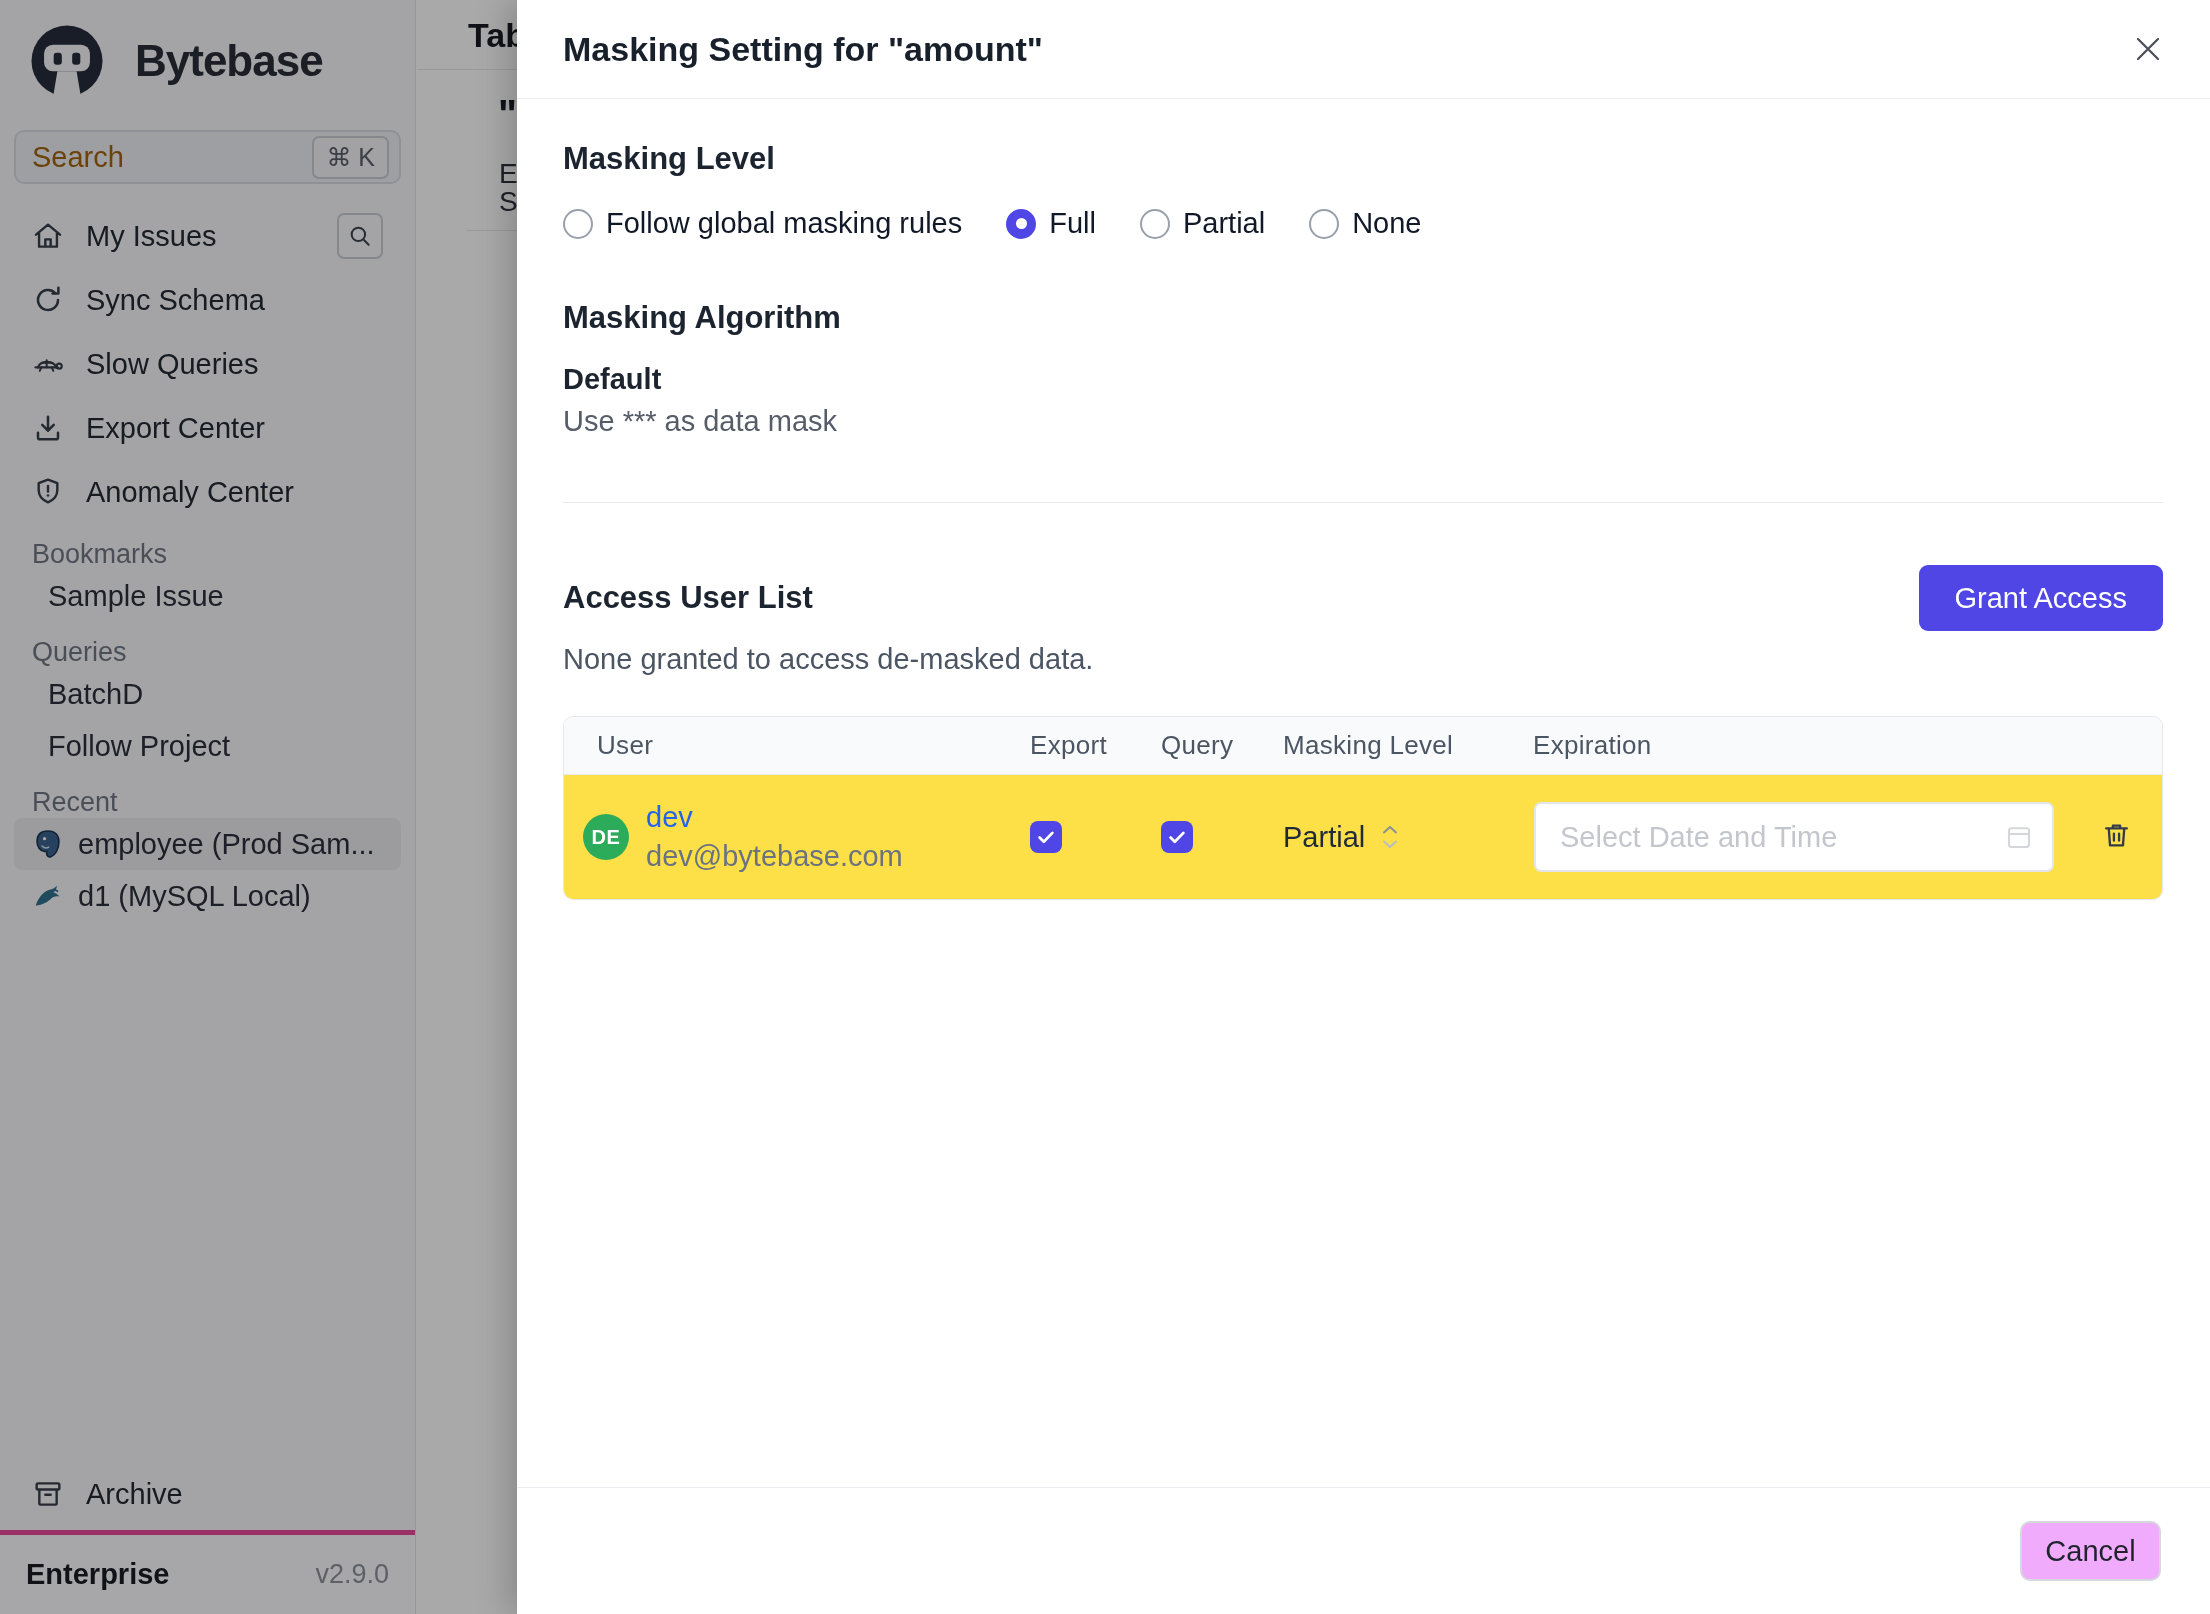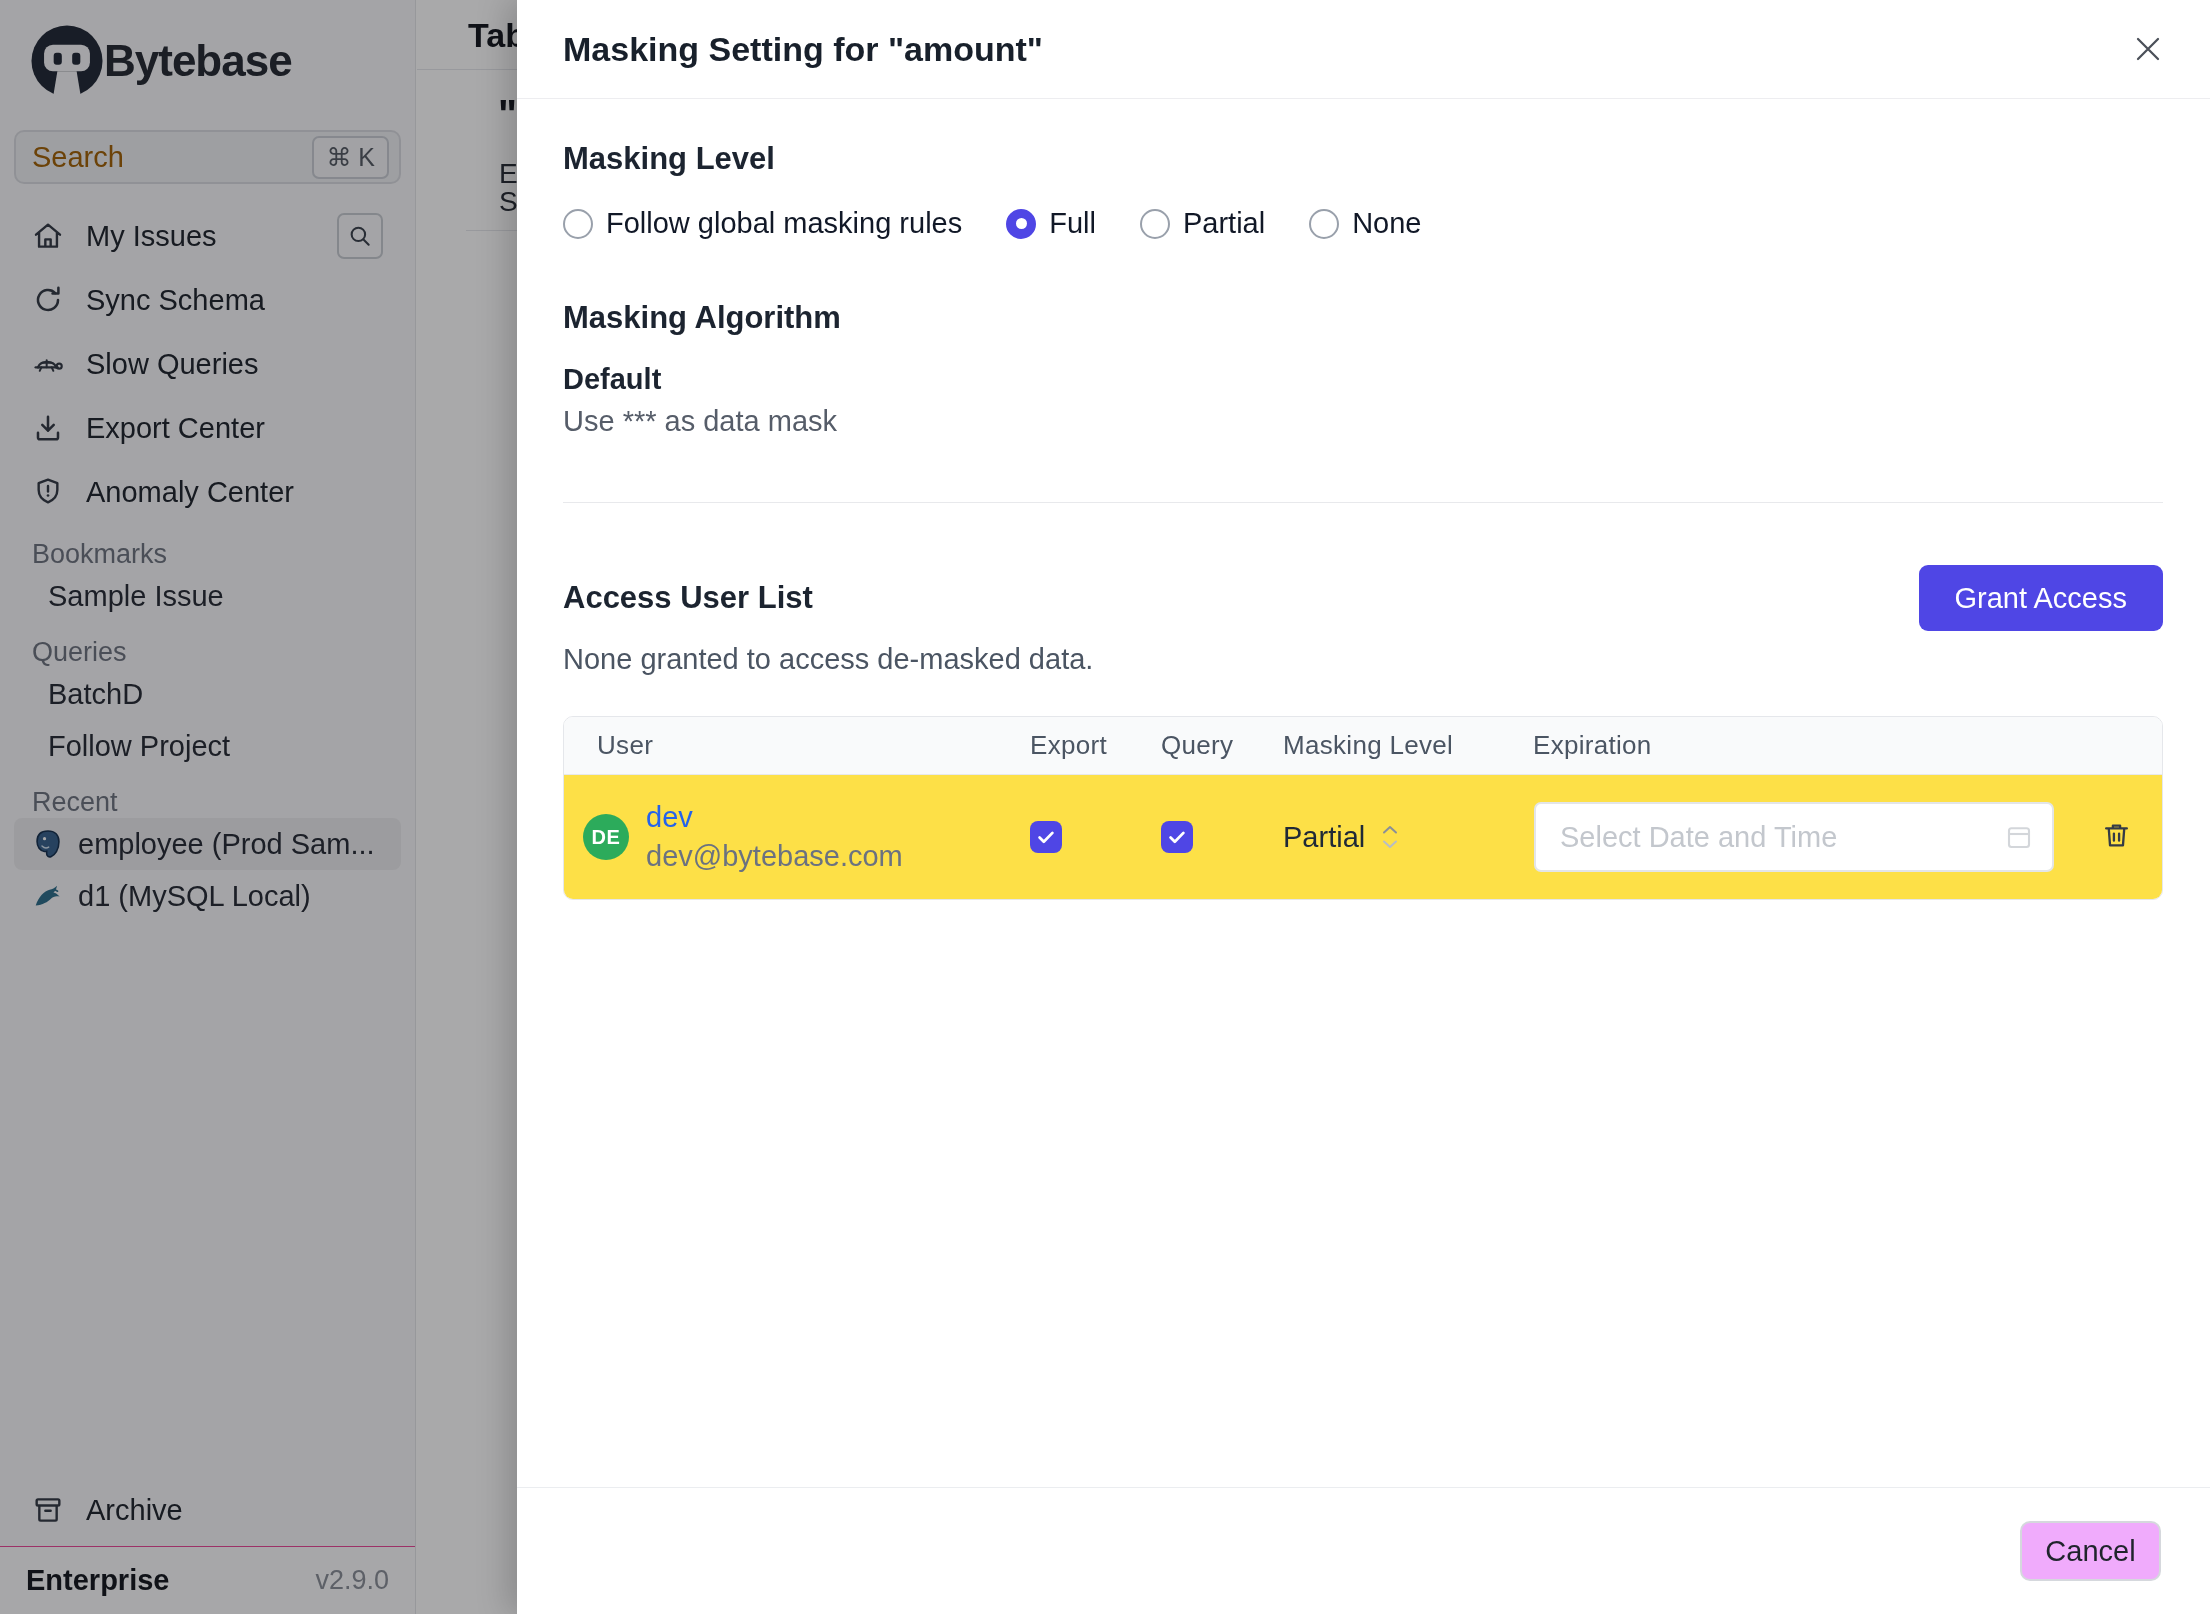--- a/index.html
+++ b/index.html
@@ -3,21 +3,21 @@
 <meta charset="utf-8">
 <style>
   * { margin:0; padding:0; box-sizing:border-box; }
   html,body { width:2210px; height:1614px; overflow:hidden;
     font-family:"Liberation Sans", sans-serif; background:#fff; color:#1f2430; }
   .stage { position:relative; width:2210px; height:1614px; }
 
   
   .sidebar { position:absolute; left:0; top:0; width:416px; height:1614px;
     background:#f8f8fa; border-right:1px solid #e4e5e8; display:flex; flex-direction:column; }
-  .logo-row { display:flex; align-items:center; gap:0; padding:24px 0 0 30px; height:98px; }
+  .logo-row { display:flex; align-items:center; gap:31px; padding:24px 0 0 30px; height:98px; }
   .logo-row svg { width:74px; height:74px; flex:0 0 auto; }
   .logo-text { font-size:44px; font-weight:700; color:#252a33; letter-spacing:-1px; }
 
   .searchbox { margin:32px 14px 0; height:54px; background:#eef0f3; border:2px solid #d9dbe0;
     border-radius:10px; display:flex; align-items:center; padding:0 10px 0 16px; }
   .search-ph { flex:1; font-size:29px; color:#a16207; }
   .kbd { font-size:25px; color:#555b65; background:#f4f5f7; border:2px solid #c9cdd4;
     border-radius:7px; padding:5px 12px; }
 
   nav { margin-top:20px; padding:0 14px; }
@@ -28,21 +28,21 @@
     border-radius:7px; background:transparent; display:flex; align-items:center; justify-content:center; }
   .mini-search svg { width:26px; height:26px; color:#3a414c; }
 
   .section-label { margin:14px 32px 0; height:32px; font-size:27px; color:#6e7480; display:flex; align-items:center; }
   .section-item { margin:0 14px; height:52px; display:flex; align-items:center; gap:14px;
     padding:0 18px 0 34px; font-size:29px; color:#272c36; border-radius:8px; }
   .section-item.selected { background:#ececef; }
   .section-item svg.dbicon { width:32px; height:32px; flex:0 0 auto; }
   .spacer { flex:1; }
   .archive { margin:0 14px 4px; }
-  .plan-bar { height:68px; border-top:1px solid #ec4899; background:#fcfcfd;
+  .plan-bar { height:84px; border-top:5px solid #ec4899; background:#fcfcfd;
     display:flex; align-items:center; justify-content:space-between; padding:3px 26px; }
   .plan-name { font-size:29px; font-weight:700; color:#14181f; }
   .plan-version { font-size:27px; color:#8a8f99; }
 
   
   .main-bg { position:absolute; left:417px; top:0; right:0; height:100%; background:#fff; }
   .bg-heading { position:absolute; left:51px; top:16px; font-size:34px; font-weight:700; color:#14181f; }
   .bg-div1 { position:absolute; left:0; right:0; top:69px; height:1px; background:#e5e7eb; }
   .bg-quote { position:absolute; left:81px; top:92px; font-size:40px; font-weight:700; color:#14181f; }
   .bg-e { position:absolute; left:82px; top:158px; font-size:28px; color:#2a2f38; }

